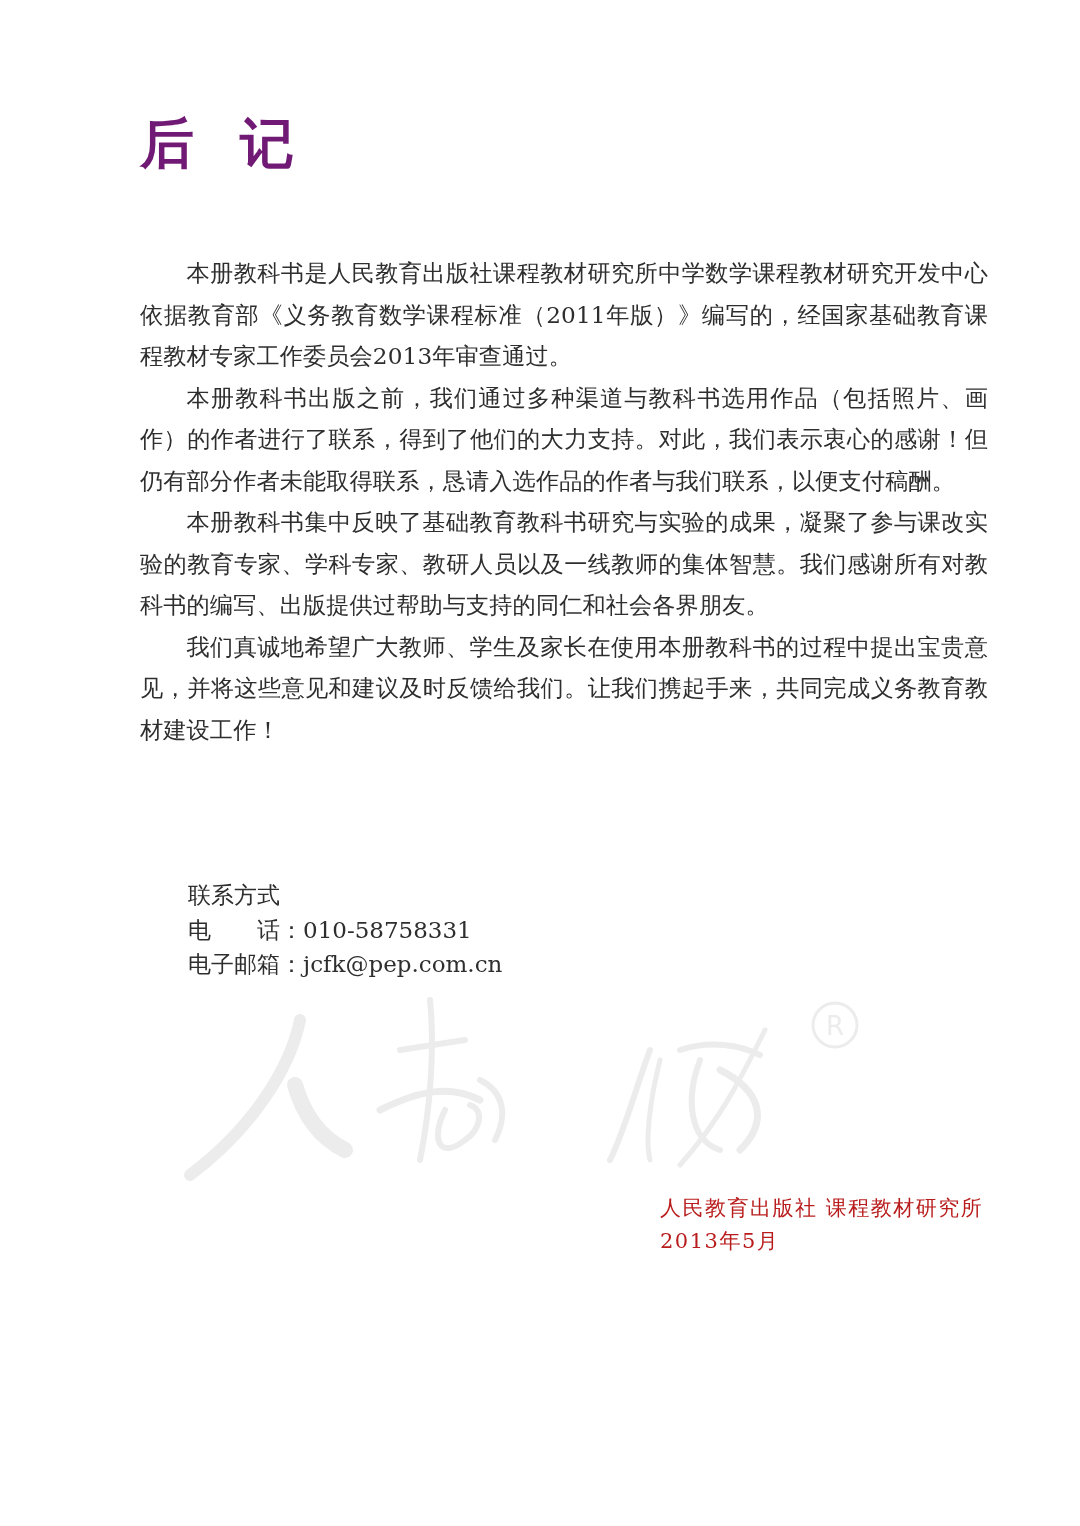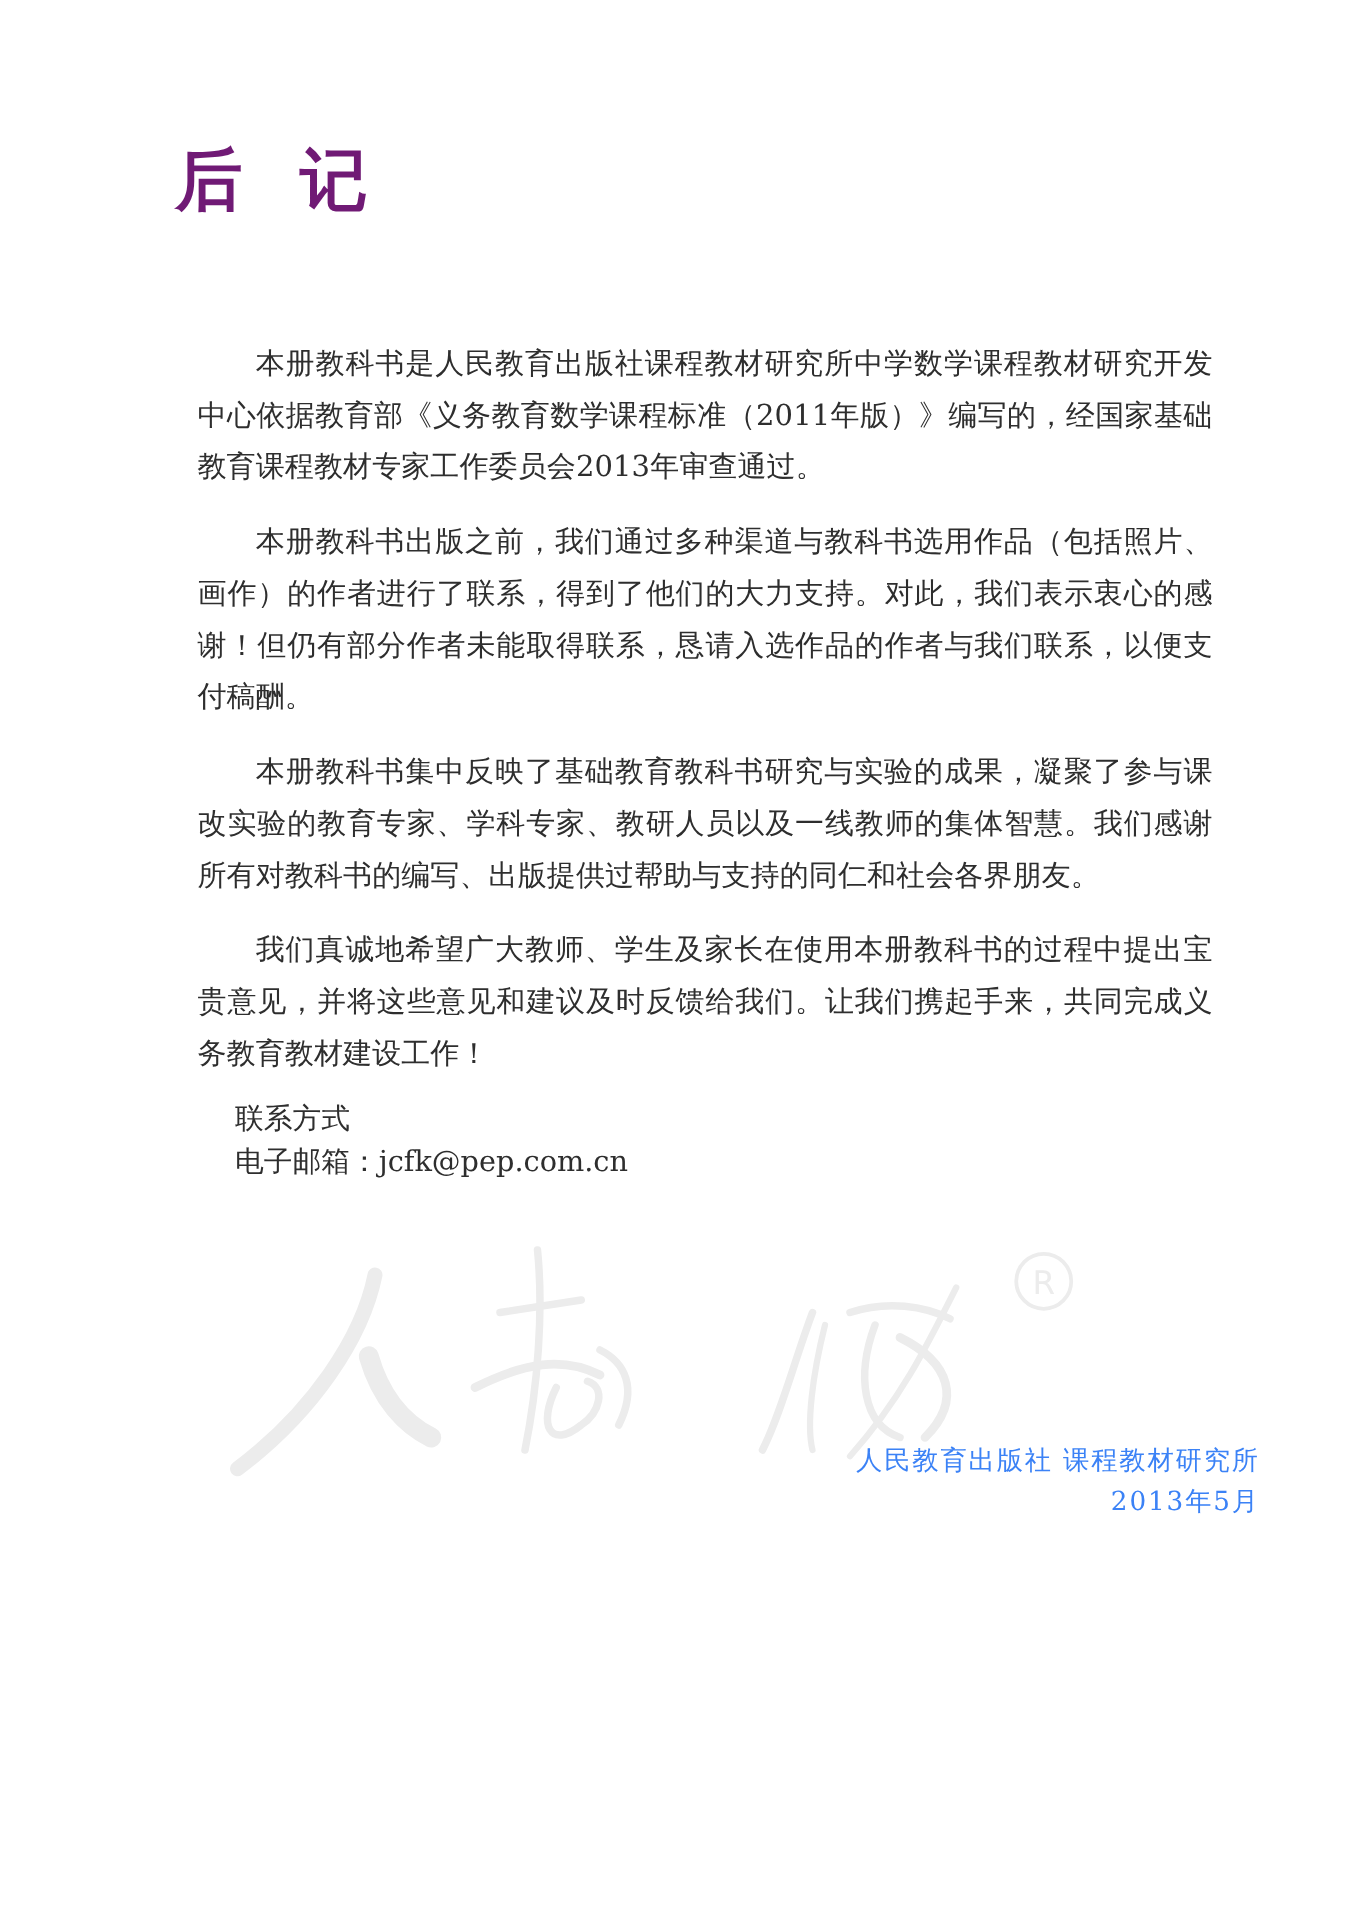--- a/index.html
+++ b/index.html
@@ -30,21 +30,21 @@
     .page-title .ch1 { display: inline-block; }
     .page-title .ch2 { display: inline-block; margin-left: 46px; }
 
     .body-text {
       position: absolute;
       left: 140px;
       top: 252px;
       width: 848px;
     }
     .para {
-      margin: 18px;
+      margin: 0;
       font-size: 23.2px;
       line-height: 41.5px;
       text-indent: 46.5px;
       text-align: justify;
       letter-spacing: 0.1px;
       color: #2e2e2e;
     }
 
     .contact {
       position: absolute;
@@ -62,46 +62,47 @@
       left: 180px;
       top: 990px;
       width: 720px;
       height: 200px;
       pointer-events: none;
     }
 
     .signature {
       position: absolute;
       left: 660px;
-      top: 1152px;
+      top: 1192px;
       width: 348px;
-      text-align: right;
+      text-align: left;
       font-size: 21px;
       line-height: 32.5px;
-      color: #3b82f6;
+      color: #b91c1c;
       letter-spacing: 1.5px;
     }
     .signature .line { display: block; }
   </style>
 </head>
 <body>
 
 <h1 class="page-title">
   <span class="ch1">后</span><span class="ch2">记</span>
 </h1>
 
 <div class="body-text">
   <p class="para">本册教科书是人民教育出版社课程教材研究所中学数学课程教材研究开发中心依据教育部《义务教育数学课程标准（2011年版）》编写的，经国家基础教育课程教材专家工作委员会2013年审查通过。</p>
   <p class="para">本册教科书出版之前，我们通过多种渠道与教科书选用作品（包括照片、画作）的作者进行了联系，得到了他们的大力支持。对此，我们表示衷心的感谢！但仍有部分作者未能取得联系，恳请入选作品的作者与我们联系，以便支付稿酬。</p>
   <p class="para">本册教科书集中反映了基础教育教科书研究与实验的成果，凝聚了参与课改实验的教育专家、学科专家、教研人员以及一线教师的集体智慧。我们感谢所有对教科书的编写、出版提供过帮助与支持的同仁和社会各界朋友。</p>
   <p class="para">我们真诚地希望广大教师、学生及家长在使用本册教科书的过程中提出宝贵意见，并将这些意见和建议及时反馈给我们。让我们携起手来，共同完成义务教育教材建设工作！</p>
 </div>
 
 <div class="contact">
   <div class="row">联系方式</div>
+  <div class="row label-spaced"><span>电</span><span class="gap"></span><span>话：</span><span>010-58758331</span></div>
   <div class="row"><span>电子邮箱：</span><span>jcfk@pep.com.cn</span></div>
 </div>
 
 <div class="watermark">
   <svg width="720" height="200" viewBox="0 0 720 200">
     <g fill="none" stroke="#ececec" stroke-linecap="round" stroke-linejoin="round">
 
       <path d="M120 30 C 110 80, 70 140, 10 185" stroke-width="12"></path>
       <path d="M115 95 C 125 130, 145 150, 165 160" stroke-width="16"></path>
 

